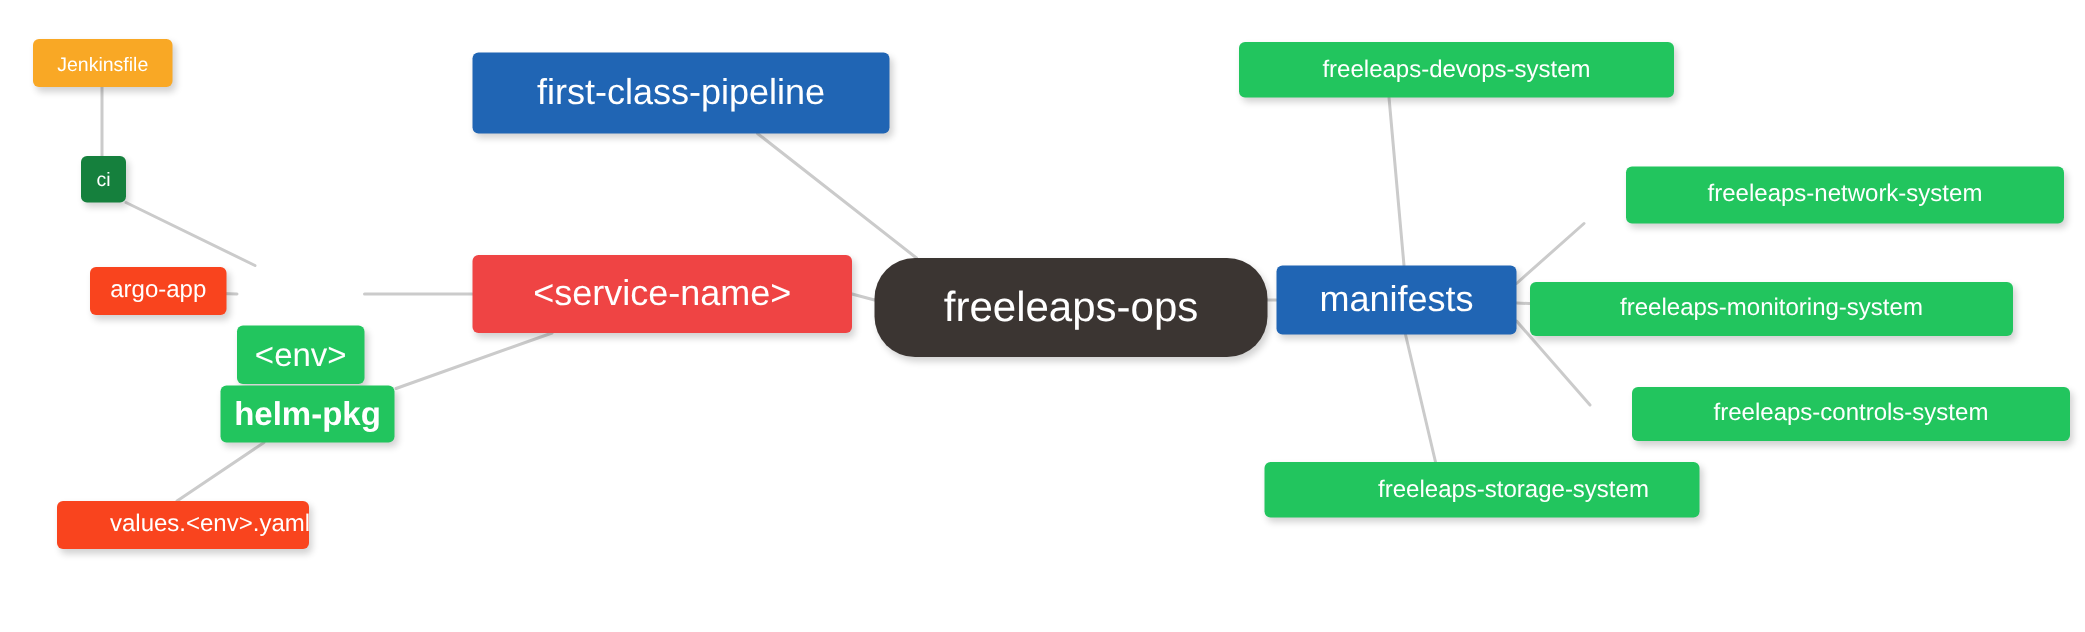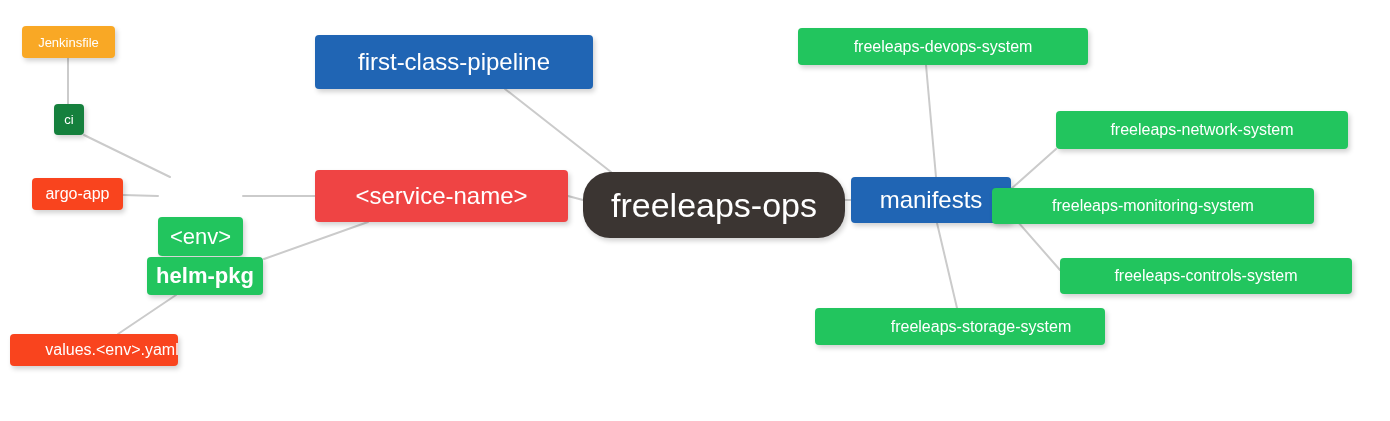--- a/index.html
+++ b/index.html
@@ -35,24 +35,24 @@
     line-height: 1;
     text-align: center;
     box-shadow: 2px 3px 5px rgba(0,0,0,0.18);
     user-select: none;
   }
   .node-label {
     display: block;
     padding: 0 2px;
   }
   
-  .lvl-root   { font-size: 34px; border-radius: 27px; }
+  .lvl-root   { font-size: 28px; border-radius: 27px; }
   .lvl-1      { font-size: 24px; }
   .lvl-2      { font-size: 22px; }
-  .lvl-3      { font-size: 16px; }
+  .lvl-3      { font-size: 16px; margin-left: 28px; }
   .lvl-4      { font-size: 13px; }
 </style>
 </head>
 <body>
 
 <div id="canvas">
   <svg id="edges" viewBox="0 0 1390 421" xmlns="http://www.w3.org/2000/svg">
       <path d="M 505 89 L 611 172" stroke="#cbcbcb" stroke-width="2" fill="none" stroke-linecap="round"></path>
       <path d="M 568 196 L 583 200" stroke="#cbcbcb" stroke-width="2" fill="none" stroke-linecap="round"></path>
       <path d="M 845 200 L 851 200" stroke="#cbcbcb" stroke-width="2" fill="none" stroke-linecap="round"></path>

